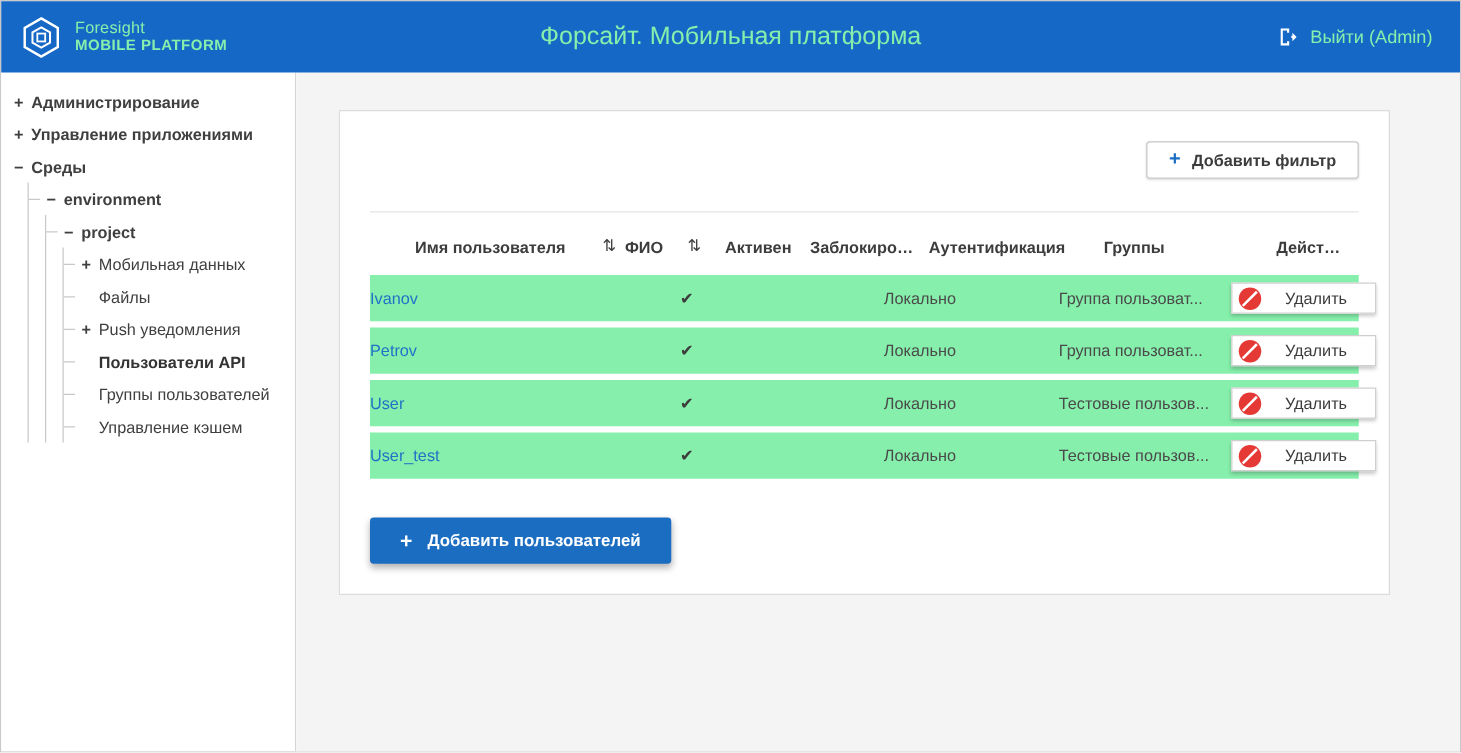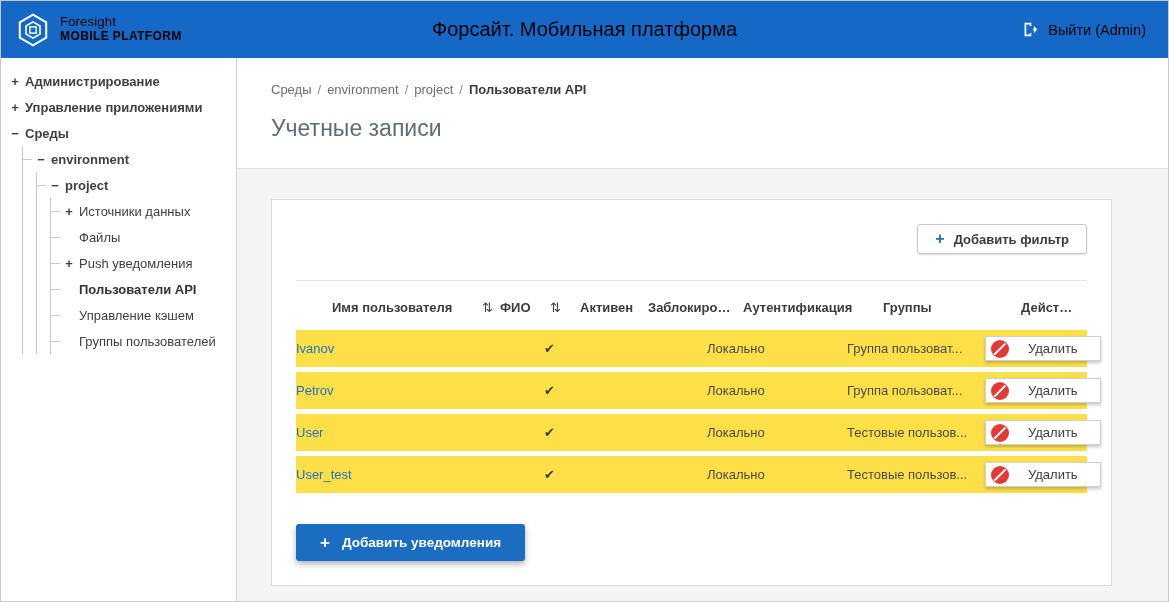--- a/index.html
+++ b/index.html
@@ -1,21 +1,21 @@
 <!DOCTYPE html>
 <html><head>
 <meta charset="utf-8">
 <style>
   * { margin:0; padding:0; box-sizing:border-box; }
   html,body { width:1169px; height:602px; }
   body { font-family:"Liberation Sans","DejaVu Sans",sans-serif; background:#fff; overflow:hidden; }
   .app { width:1169px; height:602px; border:1px solid #c9c9c9; display:flex; flex-direction:column; }
 
   
-  .header { height:57px; background:#1568c6; color:#000000; display:flex; align-items:center; position:relative; flex:0 0 57px; }
+  .header { height:57px; background:#1568c6; color:#86efac; display:flex; align-items:center; position:relative; flex:0 0 57px; }
   .logo-block { display:flex; align-items:center; gap:9px; padding-left:14px; }
   .logo-hex { width:36px; height:36px; }
   .brand { line-height:1.15; }
   .brand-top { font-size:13px; font-weight:400; letter-spacing:.2px; }
   .brand-bottom { font-size:12px; font-weight:700; letter-spacing:.4px; }
   .header-title { position:absolute; left:0; right:0; text-align:center; font-size:20px; font-weight:400; pointer-events:none; }
   .logout { margin-left:auto; display:flex; align-items:center; gap:9px; padding-right:22px; font-size:14.5px; cursor:pointer; z-index:2; }
 
   
   .body { flex:1; display:flex; min-height:0; }
@@ -47,21 +47,21 @@
   
   .filter-row { display:flex; justify-content:flex-end; }
   .filter-btn { display:inline-flex; align-items:center; gap:9px; background:#fff; border:1px solid #c9c9c9; border-radius:3px; height:30px; padding:0 17px; font-size:13px; font-weight:700; color:#3c3c3c; cursor:pointer; box-shadow:0 1px 2px rgba(0,0,0,.14); }
   .filter-btn .plus { color:#1b6dc1; font-weight:700; font-size:16px; line-height:1; }
 
   
   .table { margin-top:26px; border-top:1px solid #e5e5e5; }
   .thead, .trow { display:grid; grid-template-columns:150px 18px 50px 30px 68px 95px 140px 138px 1fr; align-items:center; }
   .thead { padding:19px 0 15px 0; font-size:13px; font-weight:700; color:#3c3c3c;margin-left:36px; }
   .thead .sort { font-size:13px; color:#3f3f3f; cursor:pointer; font-weight:400; }
-  .trow { background:#fde047; height:37px; margin-bottom:5px; font-size:13px; color:#4a4a4a; }
+  .trow { background:#86efac; height:37px; margin-bottom:5px; font-size:13px; color:#4a4a4a; }
   .trow .user-link { color:#2172c7; cursor:pointer; }
   .trow .check { color:#3c3c3c; font-size:13px; }
   .cell { padding-right:8px; overflow:hidden; text-overflow:ellipsis; white-space:nowrap; }
   .actions-cell { display:flex; }
   .delete-btn { display:inline-flex; align-items:center; background:#fff; border:1px solid #cfcfcf; height:25px; padding-right:0; cursor:pointer; box-shadow:0 2px 3px rgba(0,0,0,.22); }
   .block-icon { width:18px; height:18px; border-radius:50%; background:#e53935; position:relative; margin:0 9px 0 5px; flex:0 0 18px; }
   .block-icon::after { content:""; position:absolute; left:1px; top:8px; width:16px; height:2.4px; background:#fff; transform:rotate(-45deg); }
   .delete-label { font-size:13px; color:#3c3c3c; padding:0 22px 0 10px; }
 
   
@@ -116,54 +116,48 @@
           <span class="lbl">environment</span>
         </div>
         <div class="tree-group">
           <div class="tree-item bold">
             <span class="expander">−</span>
             <span class="lbl">project</span>
           </div>
           <div class="tree-group">
             <div class="tree-item">
               <span class="expander">+</span>
-              <span class="lbl">Источники данных</span>
+              <span class="lbl">Мобильная данных</span>
             </div>
             <div class="tree-item">
               <span class="expander"></span>
               <span class="lbl">Файлы</span>
             </div>
             <div class="tree-item">
               <span class="expander">+</span>
               <span class="lbl">Push уведомления</span>
             </div>
             <div class="tree-item active">
               <span class="expander"></span>
               <span class="lbl">Пользователи API</span>
             </div>
             <div class="tree-item">
               <span class="expander"></span>
+              <span class="lbl">Группы пользователей</span>
+            </div>
+            <div class="tree-item">
+              <span class="expander"></span>
               <span class="lbl">Управление кэшем</span>
             </div>
-            <div class="tree-item">
-              <span class="expander"></span>
-              <span class="lbl">Группы пользователей</span>
-            </div>
           </div>
         </div>
       </div>
     </div>
 
     <div class="main">
-      <div class="main-top">
-        <div class="breadcrumb">
-          <span class="crumb">Среды</span><span class="sep">/</span><span class="crumb">environment</span><span class="sep">/</span><span class="crumb">project</span><span class="sep">/</span><span class="crumb current">Пользователи API</span>
-        </div>
-        <div class="page-title">Учетные записи</div>
-      </div>
 
       <div class="content">
         <div class="card">
 
           <div class="filter-row">
             <button class="filter-btn">
               <span class="plus">+</span>
               <span>Добавить фильтр</span>
             </button>
           </div>
@@ -245,20 +239,20 @@
                 <button class="delete-btn">
                   <span class="block-icon"></span>
                   <span class="delete-label">Удалить</span>
                 </button>
               </div>
             </div>
           </div>
 
           <button class="add-user-btn">
             <span class="plus">+</span>
-            <span>Добавить уведомления</span>
+            <span>Добавить пользователей</span>
           </button>
 
         </div>
       </div>
     </div>
   </div>
 </div>
 
 </body></html>

